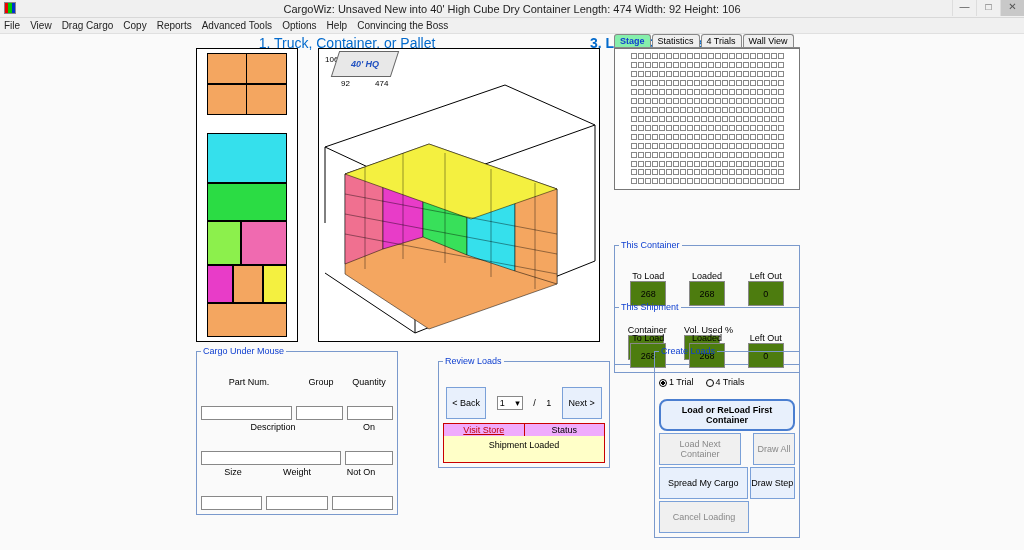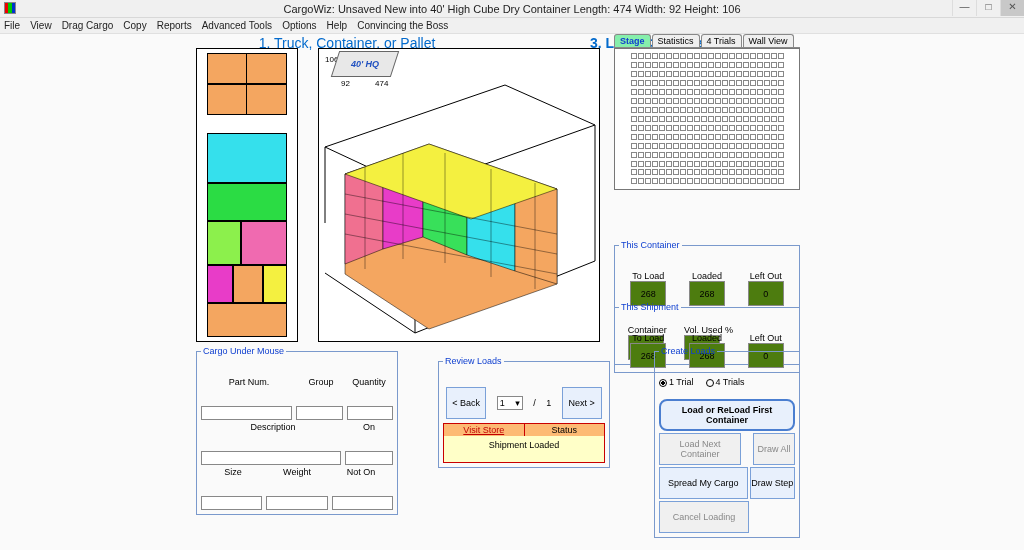--- a/index.html
+++ b/index.html
@@ -52,21 +52,21 @@
   .cbtn{border:1px solid #7aa0d8; background:#e8f0fc; font-size:9px; text-align:center;
         height:32px; display:flex; align-items:center; justify-content:center; cursor:default;}
   .cbtn.primary{border:2px solid #4a7ed0; font-weight:bold;}
   .cbtn.disabled{color:#888; background:#f0f0f0;}
   
   .cargoUnder{position:absolute; left:196px; top:312px; width:202px;}
   .txt{border:1px solid #888; height:14px; font-size:9px; background:#fff;}
   
   .reviewLoads{position:absolute; left:438px; top:322px; width:172px;}
   .status{border:1px solid #c90000; margin-top:4px; font-size:9px;}
-  .status .hdr{display:flex;background:#fdba74;}
+  .status .hdr{display:flex;background:#f0abfc;}
   .status .hdr div{flex:1;text-align:center;border-right:1px solid #c90000;padding:1px 0;}
   .status .hdr div:first-child{color:#c00000;text-decoration:underline;}
   .status .body{background:#ffffc8;text-align:center;padding:4px 0 12px 0;}
   .blk{position:absolute;border:1px solid #000;}
 </style>
 </head>
 <body>
 
 <div class="titlebar">
   <div class="appicon"></div>

